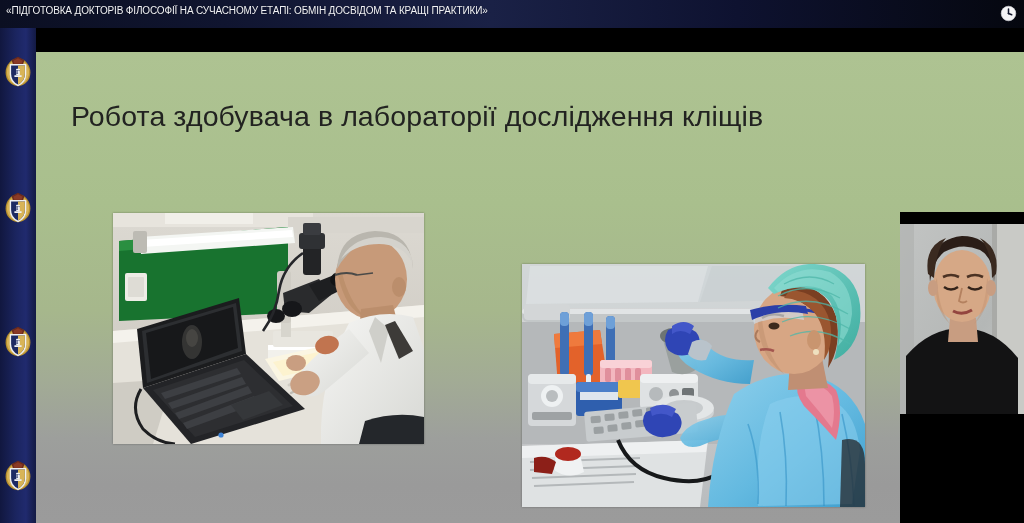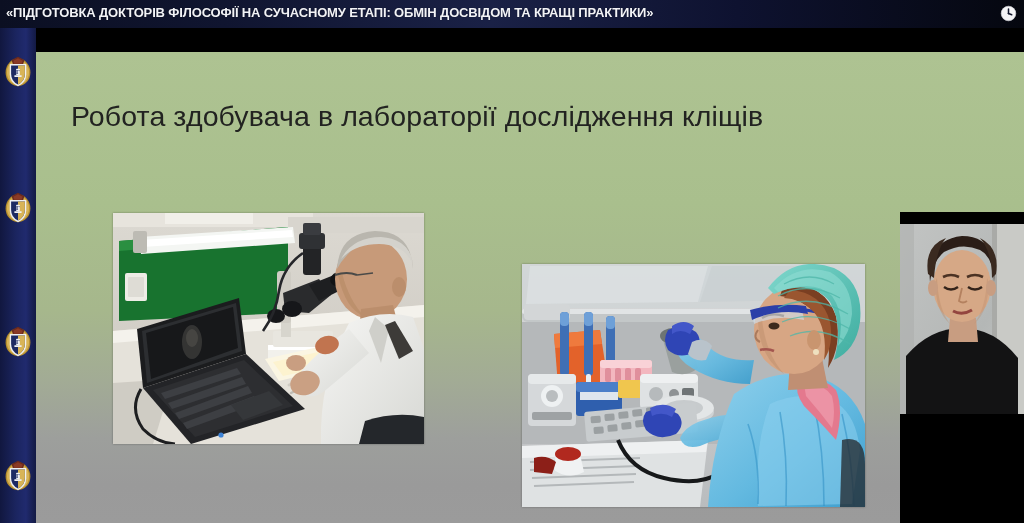--- a/index.html
+++ b/index.html
@@ -27,22 +27,22 @@
     position: absolute;
     left: 0; top: 0;
     width: 1024px; height: 28px;
     background: linear-gradient(to right, #0b0f22 0%, #101530 22%, #1a2146 48%, #0e1230 72%, #05070f 100%);
     overflow: hidden;
   }
   #titlebar-text {
     position: absolute;
     left: 6px; top: 5px;
     color: #f2f3f7;
-    font-size: 13px;
-    font-weight: bold;
+    font-size: 10px;
+    font-weight: normal;
     letter-spacing: -0.15px;
     white-space: nowrap;
     text-shadow: 0 0 1px rgba(0,0,0,.6);
   }
   #clock-icon {
     position: absolute;
     right: 6px; top: 4px;
     width: 19px; height: 19px;
   }
 

